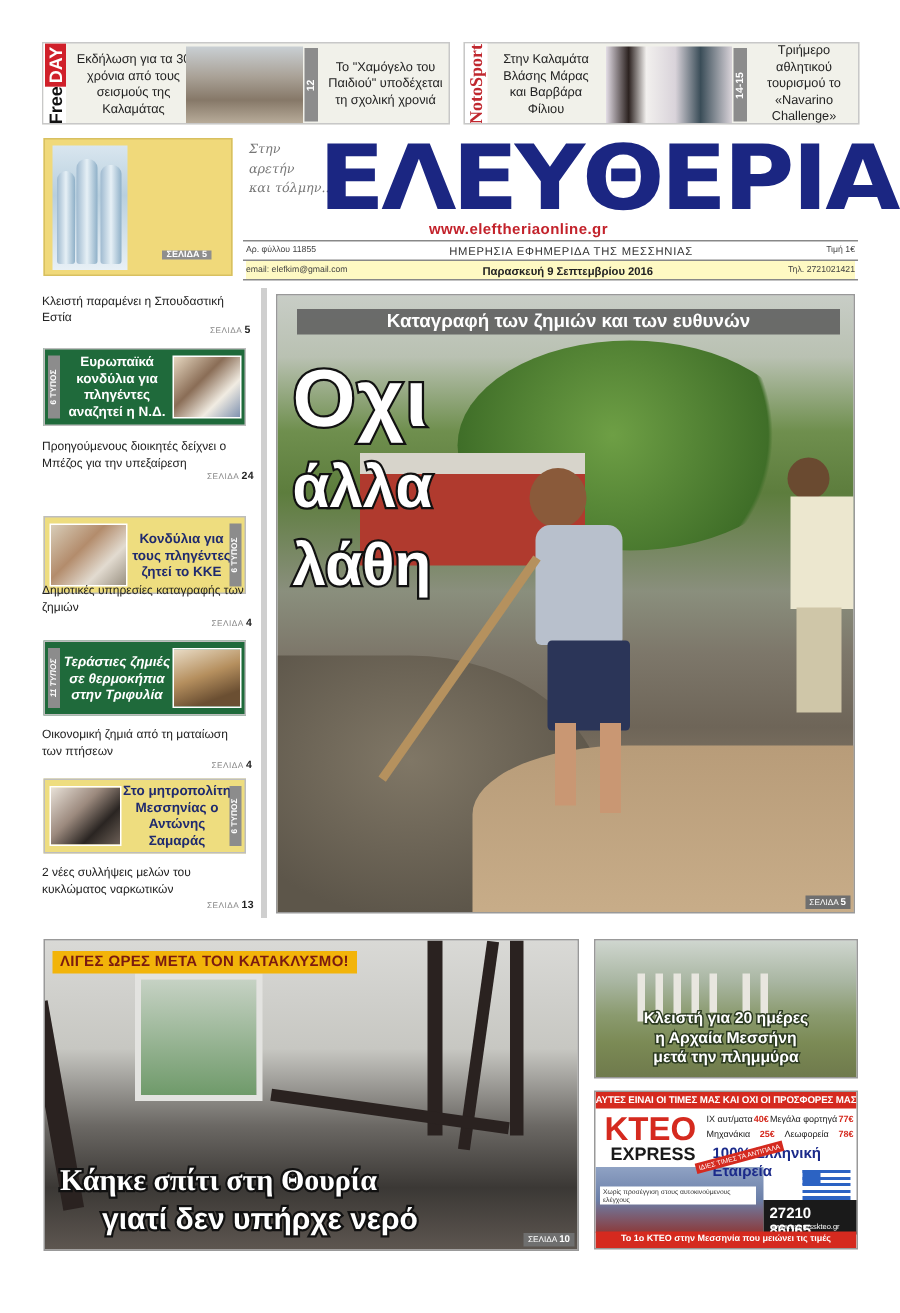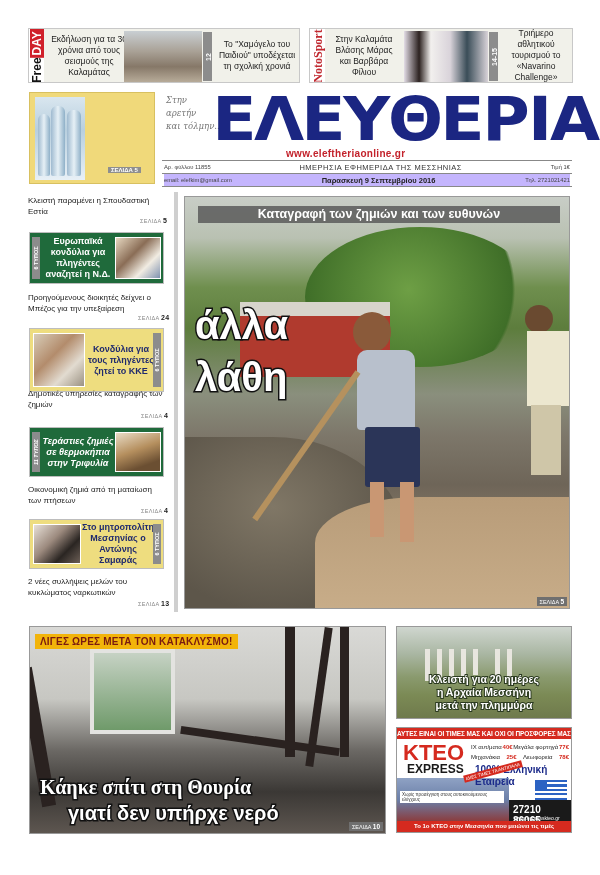--- a/index.html
+++ b/index.html
@@ -29,21 +29,21 @@
     .water-tag { position: absolute; left: 78px; top: 74px; }
 
     .motto { position: absolute; left: 166px; top: 94px; font-family: "DejaVu Serif", serif; font-style: italic; font-size: 8.5px; color: #777; line-height: 13px; }
     .logo { position: absolute; left: 214px; top: 88px; width: 360px; height: 62px; display: flex; align-items: center; justify-content: space-between; }
     .logo span { font-family: "DejaVu Sans", sans-serif; font-weight: bold; font-size: 60px; color: #1b2682; line-height: 60px; letter-spacing: 1px; transform: scaleX(1.08); }
     .site-url { position: absolute; left: 286px; top: 148px; font-size: 10px; font-weight: bold; color: #c3222b; letter-spacing: .3px; }
     .mast-rule { position: absolute; left: 162px; width: 410px; height: 1px; background: #888; }
     .mast-row { position: absolute; left: 164px; width: 406px; height: 12px; display: flex; align-items: center; justify-content: space-between; font-size: 5.8px; color: #444; }
     .mast-row .center { font-size: 7.5px; letter-spacing: .5px; color: #333; }
     .mast-row .date { font-size: 7.5px; font-weight: bold; color: #222; }
-    .mast-row.date-row { background: #c4b5fd; }
+    .mast-row.date-row { background: #fef9c3; }
     .vsep { position: absolute; left: 174px; top: 192px; width: 4px; height: 420px; background: #cfcfcf; }
     .brief { position: absolute; left: 28px; width: 138px; font-size: 8px; line-height: 11px; color: #222; }
     .brief-page { position: absolute; right: 10px; font-size: 5.5px; color: #888; letter-spacing: .3px; }
     .brief-page b { color: #222; font-size: 7px; }
     .tile { position: absolute; left: 29px; width: 135px; border: 1px solid #bdbdbd; overflow: hidden; }
     .tile.green { background: #1f6a3b; }
     .tile.yellow { background: #eedd7f; }
     .tile-text { position: absolute; top: 0; height: 100%; display: flex; align-items: center; justify-content: center; text-align: center; font-weight: bold; font-size: 9px; line-height: 11px; }
     .tile.green .tile-text { color: #fff; }
     .tile.yellow .tile-text { color: #1f2a6e; }
@@ -195,21 +195,21 @@
     </div>
   <div class="tile-text" style="left:12px;width:72px;">Ευρωπαϊκά κονδύλια για πληγέντες αναζητεί η Ν.Δ.</div>
   <div class="tile-photo" style="left:85px;width:46px;background:linear-gradient(135deg,#e6d7c0,#8a6d56 40%,#f1ece2 70%,#7f92b0);"></div>
 </div>
 
 <div class="brief" style="top:292px;">
   <div>Προηγούμενους διοικητές δείχνει ο Μπέζος για την υπεξαίρεση</div>
 </div>
 <div class="brief-page" style="left:138px;top:314px;right:auto;"><span>ΣΕΛΙΔΑ</span> <b>24</b></div>
 
-<div class="tile yellow" style="top:328px;height:64px;padding-left:24px;">
+<div class="tile yellow" style="top:344px;height:52px;padding-left:24px;">
   <div class="tile-photo" style="left:3px;width:52px;background:linear-gradient(135deg,#d8cdb8,#b38c6c 40%,#e2dbd0 70%,#9a9182);"></div>
   <div class="tile-text" style="left:58px;width:66px;">Κονδύλια για τους πληγέντες ζητεί το ΚΚΕ</div>
   <div class="tile-tag" style="right:2px;">
       <span>6 ΤΥΠΟΣ</span>
     </div>
 </div>
 
 <div class="brief" style="top:388px;">
   <div>Δημοτικές υπηρεσίες καταγραφής των ζημιών</div>
 </div>
@@ -254,20 +254,21 @@
   <div class="boy">
     <div class="head"></div>
       <div class="shirt"></div>
       <div class="shorts"></div>
       <div class="leg1"></div>
       <div class="leg2"></div>
   </div>
   <div class="shovel"></div>
 
   <div class="kicker">Καταγραφή των ζημιών και των ευθυνών</div>
+  <div class="headline hl-1">Οχι</div>
   <div class="headline hl-3">λάθη</div>
   <div class="headline hl-2">άλλα</div>
   <div class="corner-page" style="right:2px;bottom:2px;"><span>ΣΕΛΙΔΑ</span> <b>5</b></div>
 </div>
 
 <div class="fire-photo">
   <div class="fire-window"></div>
   <div class="fire-beam" style="left:0;top:40px;width:14px;height:140px;transform:rotate(-10deg);"></div>
   <div class="fire-beam" style="left:255px;top:0;width:10px;height:130px;"></div>
   <div class="fire-beam" style="left:285px;top:0;width:8px;height:140px;transform:rotate(8deg);"></div>

